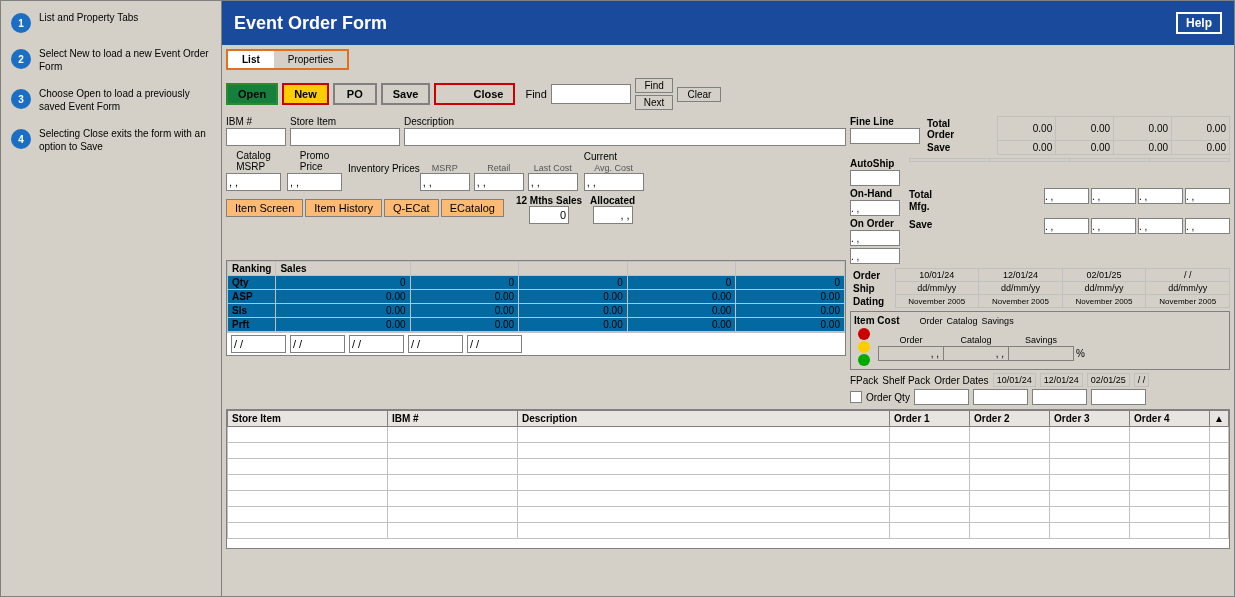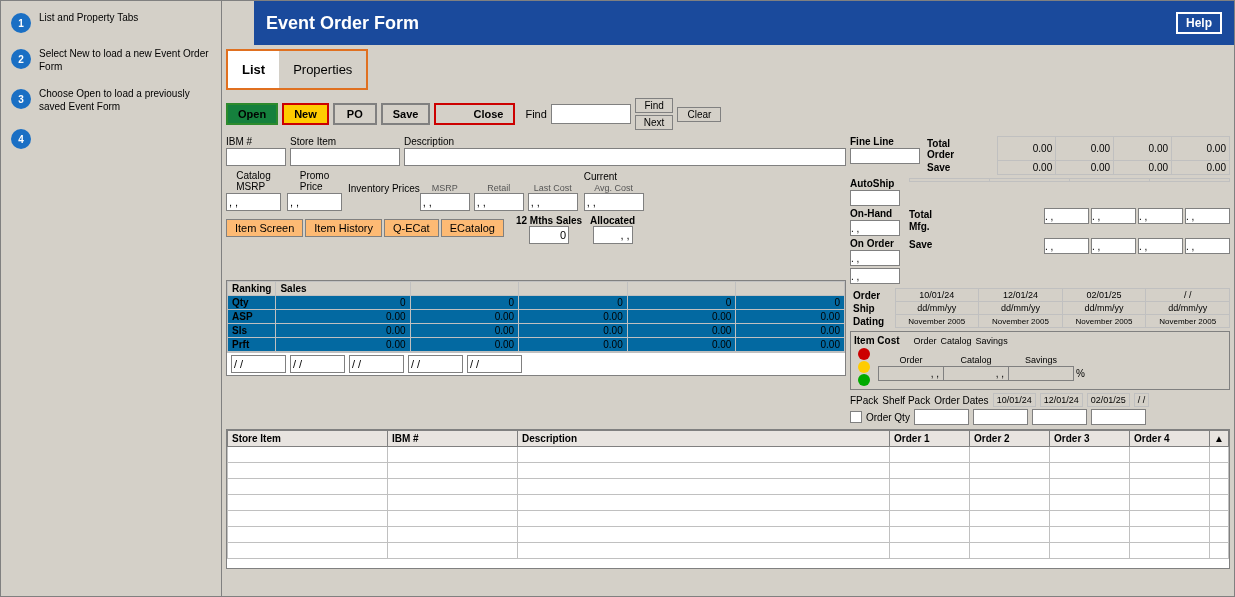--- a/index.html
+++ b/index.html
@@ -10,30 +10,30 @@
     
     .annotation-panel { width: 220px; background: #d4d0c8; padding: 10px; flex-shrink: 0; }
     .annotation-item { display: flex; align-items: flex-start; margin-bottom: 14px; gap: 8px; }
     .annotation-badge { width: 20px; height: 20px; border-radius: 50%; background: #1a6fc4; color: white; font-size: 10px; font-weight: bold; display: flex; align-items: center; justify-content: center; flex-shrink: 0; margin-top: 2px; }
     .annotation-text { font-size: 10px; color: #000; line-height: 1.3; }
 
     
     .form-area { flex: 1; display: flex; flex-direction: column; border-left: 1px solid #808080; }
 
     
-    .form-header { background: #1a4a9c; color: white; padding: 8px 12px; display: flex; align-items: center; justify-content: space-between; height: 44px; margin-left: 32px; }
+    .form-header { background: #1a4a9c; color: white; padding: 8px 12px; display: flex; align-items: center; justify-content: space-between; height: 44px; }
     .form-title { font-size: 18px; font-weight: bold; color: white; }
     .help-btn { background: #1a4a9c; color: white; border: 2px solid white; padding: 2px 8px; font-size: 12px; font-weight: bold; cursor: pointer; }
 
     
     .form-content { flex: 1; background: #d4d0c8; padding: 4px; overflow: hidden; }
 
     
     .tabs-row { display: flex; margin-bottom: 4px; border: 2px solid #e07020; display: inline-flex; }
-    .tab { padding: 11px 14px; font-size: 13px; cursor: pointer; background: #d4d0c8; border: none; }
+    .tab { padding: 3px 14px; font-size: 10px; cursor: pointer; background: #d4d0c8; border: none; }
     .tab.active { background: white; font-weight: bold; }
 
     
     .toolbar { display: flex; align-items: center; gap: 4px; margin-bottom: 6px; }
     .btn { padding: 3px 10px; font-size: 11px; border: 2px solid; cursor: pointer; font-weight: bold; min-width: 44px; text-align: center; }
     .btn-open { background: #15803d; border-color: #2d8a2d; color: black; }
     .btn-new { background: #ffcc00; border-color: #cc0000; color: black; }
     .btn-gray { background: #d4d0c8; border-color: #808080; color: black; }
     .btn-close { background: #d4d0c8; border-color: #cc0000; color: black; padding-left: 37px; }
     .find-label { font-size: 11px; margin-left: 6px; }
@@ -103,20 +103,21 @@
     <div class="annotation-item">
       <div class="annotation-badge">2</div>
       <div class="annotation-text">Select New to load a new Event Order Form</div>
     </div>
     <div class="annotation-item">
       <div class="annotation-badge">3</div>
       <div class="annotation-text">Choose Open to load a previously saved Event Form</div>
     </div>
     <div class="annotation-item">
       <div class="annotation-badge">4</div>
+      <div class="annotation-text">Selecting Close exits the form with an option to Save</div>
     </div>
   </div>
 
   <div class="form-area">
 
     <div class="form-header">
       <span class="form-title">Event Order Form</span>
       <button class="help-btn">Help</button>
     </div>
 
@@ -381,21 +382,21 @@
                 <td style="border:1px solid #c0c0c0;padding:1px 3px;text-align:center;font-size:8px;">November 2005</td>
                 <td style="border:1px solid #c0c0c0;padding:1px 3px;text-align:center;font-size:8px;">November 2005</td>
                 <td style="border:1px solid #c0c0c0;padding:1px 3px;text-align:center;font-size:8px;">November 2005</td>
                 <td style="border:1px solid #c0c0c0;padding:1px 3px;text-align:center;font-size:8px;">November 2005</td>
               </tr>
             </tbody>
               </table>
           </div>
 
           <div class="item-cost-section">
-            <div style="display:flex;align-items:center;gap:14px;">
+            <div style="display:flex;align-items:center;gap:20px;">
               <span style="font-size:10px;font-weight:bold;">Item Cost</span>
               <div style="flex:1;display:flex;gap:4px;">
                 <div style="display:flex;flex-direction:column;align-items:center;">
                   <span style="font-size:9px;">Order</span>
                 </div>
                 <div style="display:flex;flex-direction:column;align-items:center;">
                   <span style="font-size:9px;">Catalog</span>
                 </div>
                 <div style="display:flex;flex-direction:column;align-items:center;">
                   <span style="font-size:9px;">Savings</span>

